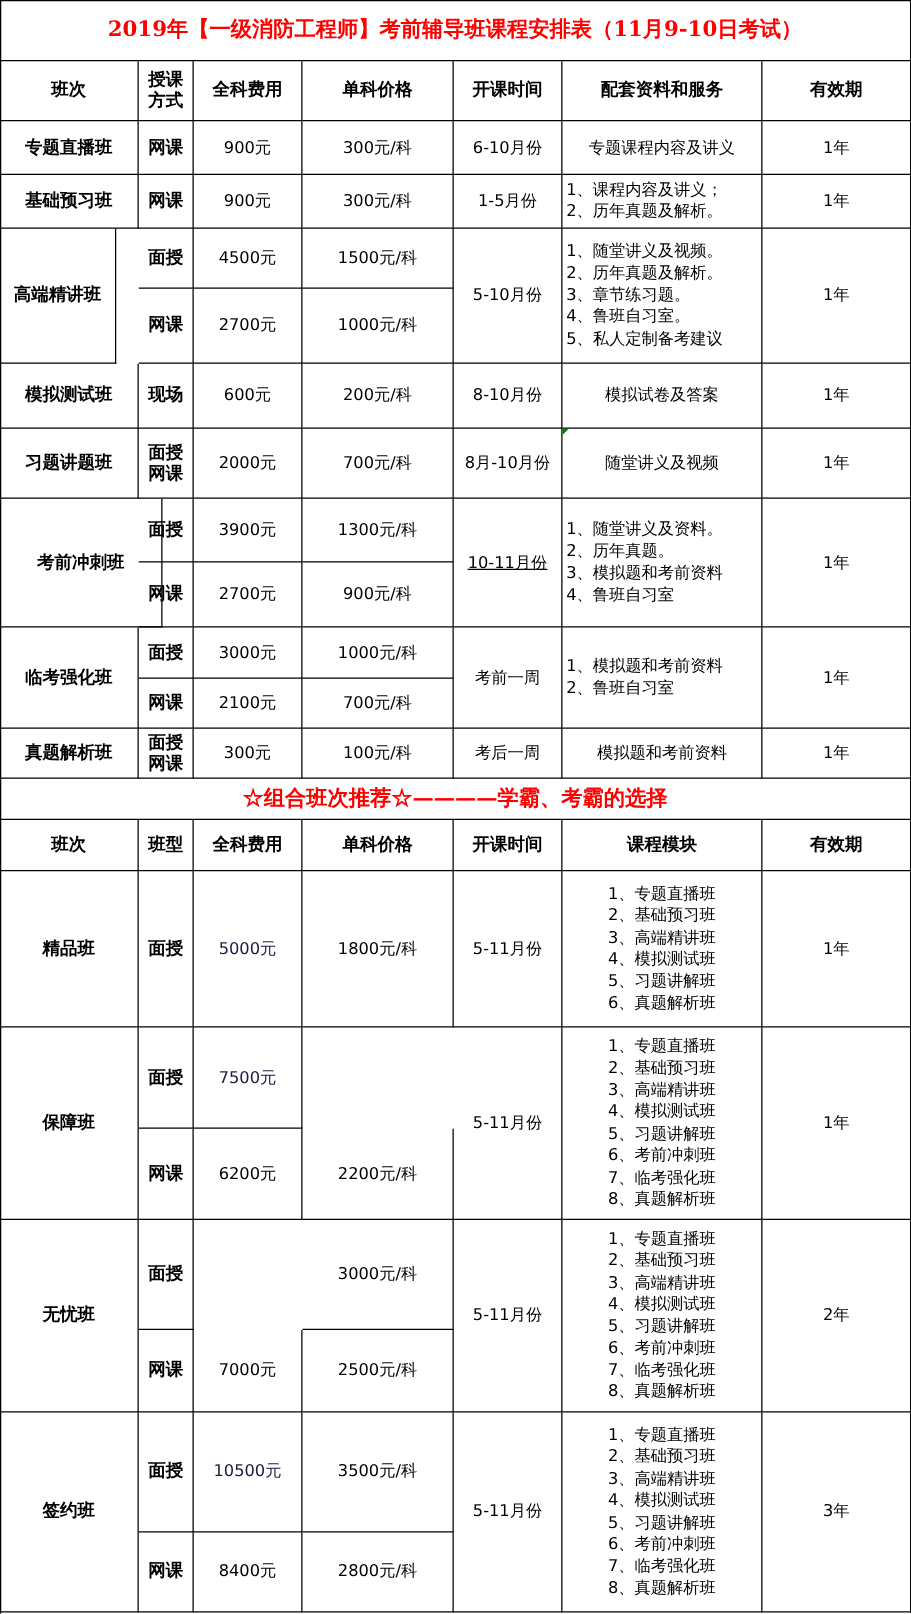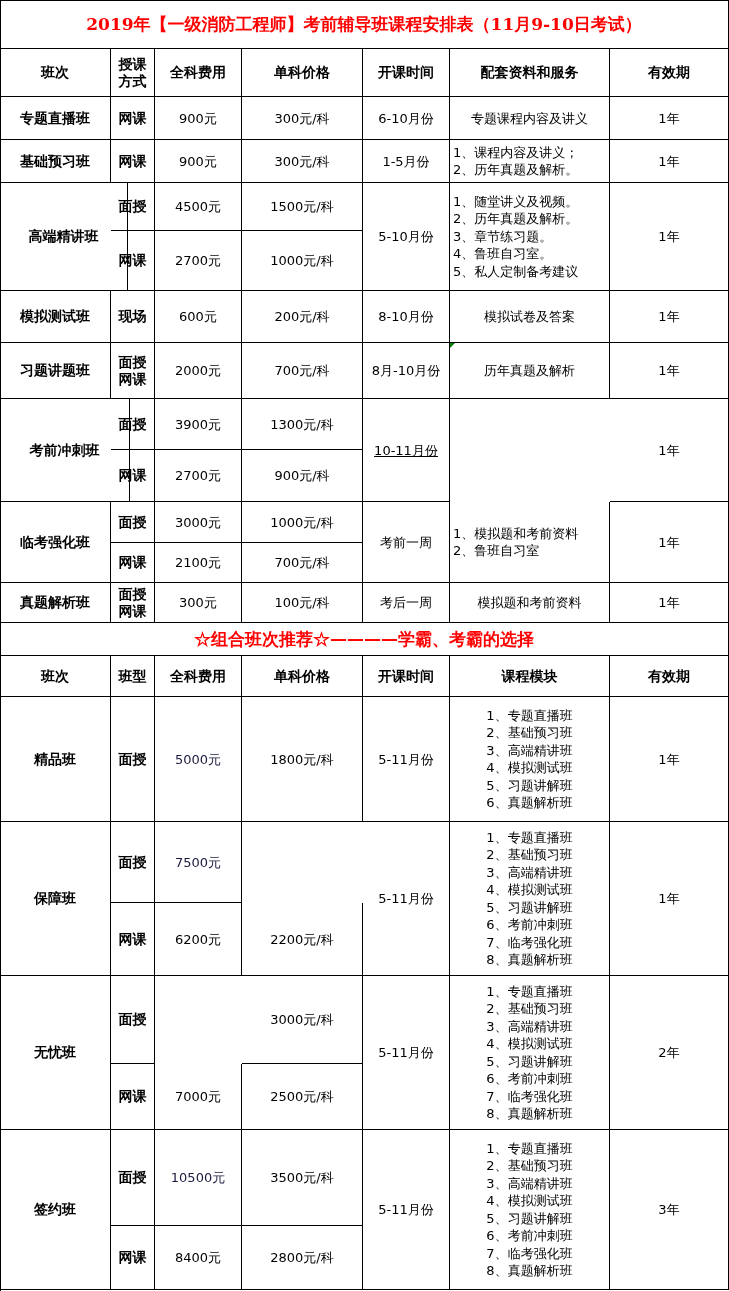--- a/index.html
+++ b/index.html
@@ -78,21 +78,21 @@
   <div class="cell" style="left:242px;top:140px;width:121px;height:43px;">300元/科</div>
   <div class="cell" style="left:363px;top:140px;width:87px;height:43px;">1-5月份</div>
   <div class="cell list" style="left:450px;top:140px;width:160px;height:43px;">
     <ul>
       <li>1、课程内容及讲义；</li>
       <li>2、历年真题及解析。</li>
     </ul>
   </div>
   <div class="cell" style="left:610px;top:140px;width:119px;height:43px;">1年</div>
 
-  <div class="cell bold" style="left:0;top:183px;width:128px;height:108px;">高端精讲班</div>
+  <div class="cell bold" style="left:0;top:183px;width:93px;height:108px;">高端精讲班</div>
   <div class="cell bold" style="left:111px;top:183px;width:44px;height:48px;">面授</div>
   <div class="cell" style="left:155px;top:183px;width:87px;height:48px;">4500元</div>
   <div class="cell" style="left:242px;top:183px;width:121px;height:48px;">1500元/科</div>
   <div class="cell bold" style="left:111px;top:231px;width:44px;height:60px;">网课</div>
   <div class="cell" style="left:155px;top:231px;width:87px;height:60px;">2700元</div>
   <div class="cell" style="left:242px;top:231px;width:121px;height:60px;">1000元/科</div>
   <div class="cell" style="left:363px;top:183px;width:87px;height:108px;">5-10月份</div>
   <div class="cell list" style="left:450px;top:183px;width:160px;height:108px;">
     <ul>
       <li>1、随堂讲义及视频。</li>
@@ -113,32 +113,40 @@
   <div class="cell" style="left:610px;top:291px;width:119px;height:52px;">1年</div>
 
   <div class="cell bold" style="left:0;top:343px;width:111px;height:56px;">习题讲题班</div>
   <div class="cell bold stack" style="left:111px;top:343px;width:44px;height:56px;">
     <span>面授</span>
     <span>网课</span>
   </div>
   <div class="cell" style="left:155px;top:343px;width:87px;height:56px;">2000元</div>
   <div class="cell" style="left:242px;top:343px;width:121px;height:56px;">700元/科</div>
   <div class="cell" style="left:363px;top:343px;width:87px;height:56px;">8月-10月份</div>
-  <div class="cell" style="left:450px;top:343px;width:160px;height:56px;">历年真题及解析</div>
+  <div class="cell" style="left:450px;top:343px;width:160px;height:56px;">随堂讲义及视频</div>
   <div class="cell" style="left:610px;top:343px;width:119px;height:56px;">1年</div>
   <div class="comment-mark"></div>
 
   <div class="cell bold" style="left:0;top:399px;width:130px;height:103px;">考前冲刺班</div>
   <div class="cell bold" style="left:111px;top:399px;width:44px;height:51px;">面授</div>
   <div class="cell" style="left:155px;top:399px;width:87px;height:51px;">3900元</div>
   <div class="cell" style="left:242px;top:399px;width:121px;height:51px;">1300元/科</div>
   <div class="cell bold" style="left:111px;top:450px;width:44px;height:52px;">网课</div>
   <div class="cell" style="left:155px;top:450px;width:87px;height:52px;">2700元</div>
   <div class="cell" style="left:242px;top:450px;width:121px;height:52px;">900元/科</div>
   <div class="cell" style="left:363px;top:399px;width:87px;height:103px;text-decoration:underline;">10-11月份</div>
+  <div class="cell list" style="left:450px;top:399px;width:160px;height:103px;">
+    <ul>
+      <li>1、随堂讲义及资料。</li>
+      <li>2、历年真题。</li>
+      <li>3、模拟题和考前资料</li>
+      <li>4、鲁班自习室</li>
+    </ul>
+  </div>
   <div class="cell" style="left:610px;top:399px;width:119px;height:103px;">1年</div>
 
   <div class="cell bold" style="left:0;top:502px;width:111px;height:81px;">临考强化班</div>
   <div class="cell bold" style="left:111px;top:502px;width:44px;height:41px;">面授</div>
   <div class="cell" style="left:155px;top:502px;width:87px;height:41px;">3000元</div>
   <div class="cell" style="left:242px;top:502px;width:121px;height:41px;">1000元/科</div>
   <div class="cell bold" style="left:111px;top:543px;width:44px;height:40px;">网课</div>
   <div class="cell" style="left:155px;top:543px;width:87px;height:40px;">2100元</div>
   <div class="cell" style="left:242px;top:543px;width:121px;height:40px;">700元/科</div>
   <div class="cell" style="left:363px;top:502px;width:87px;height:81px;">考前一周</div>

